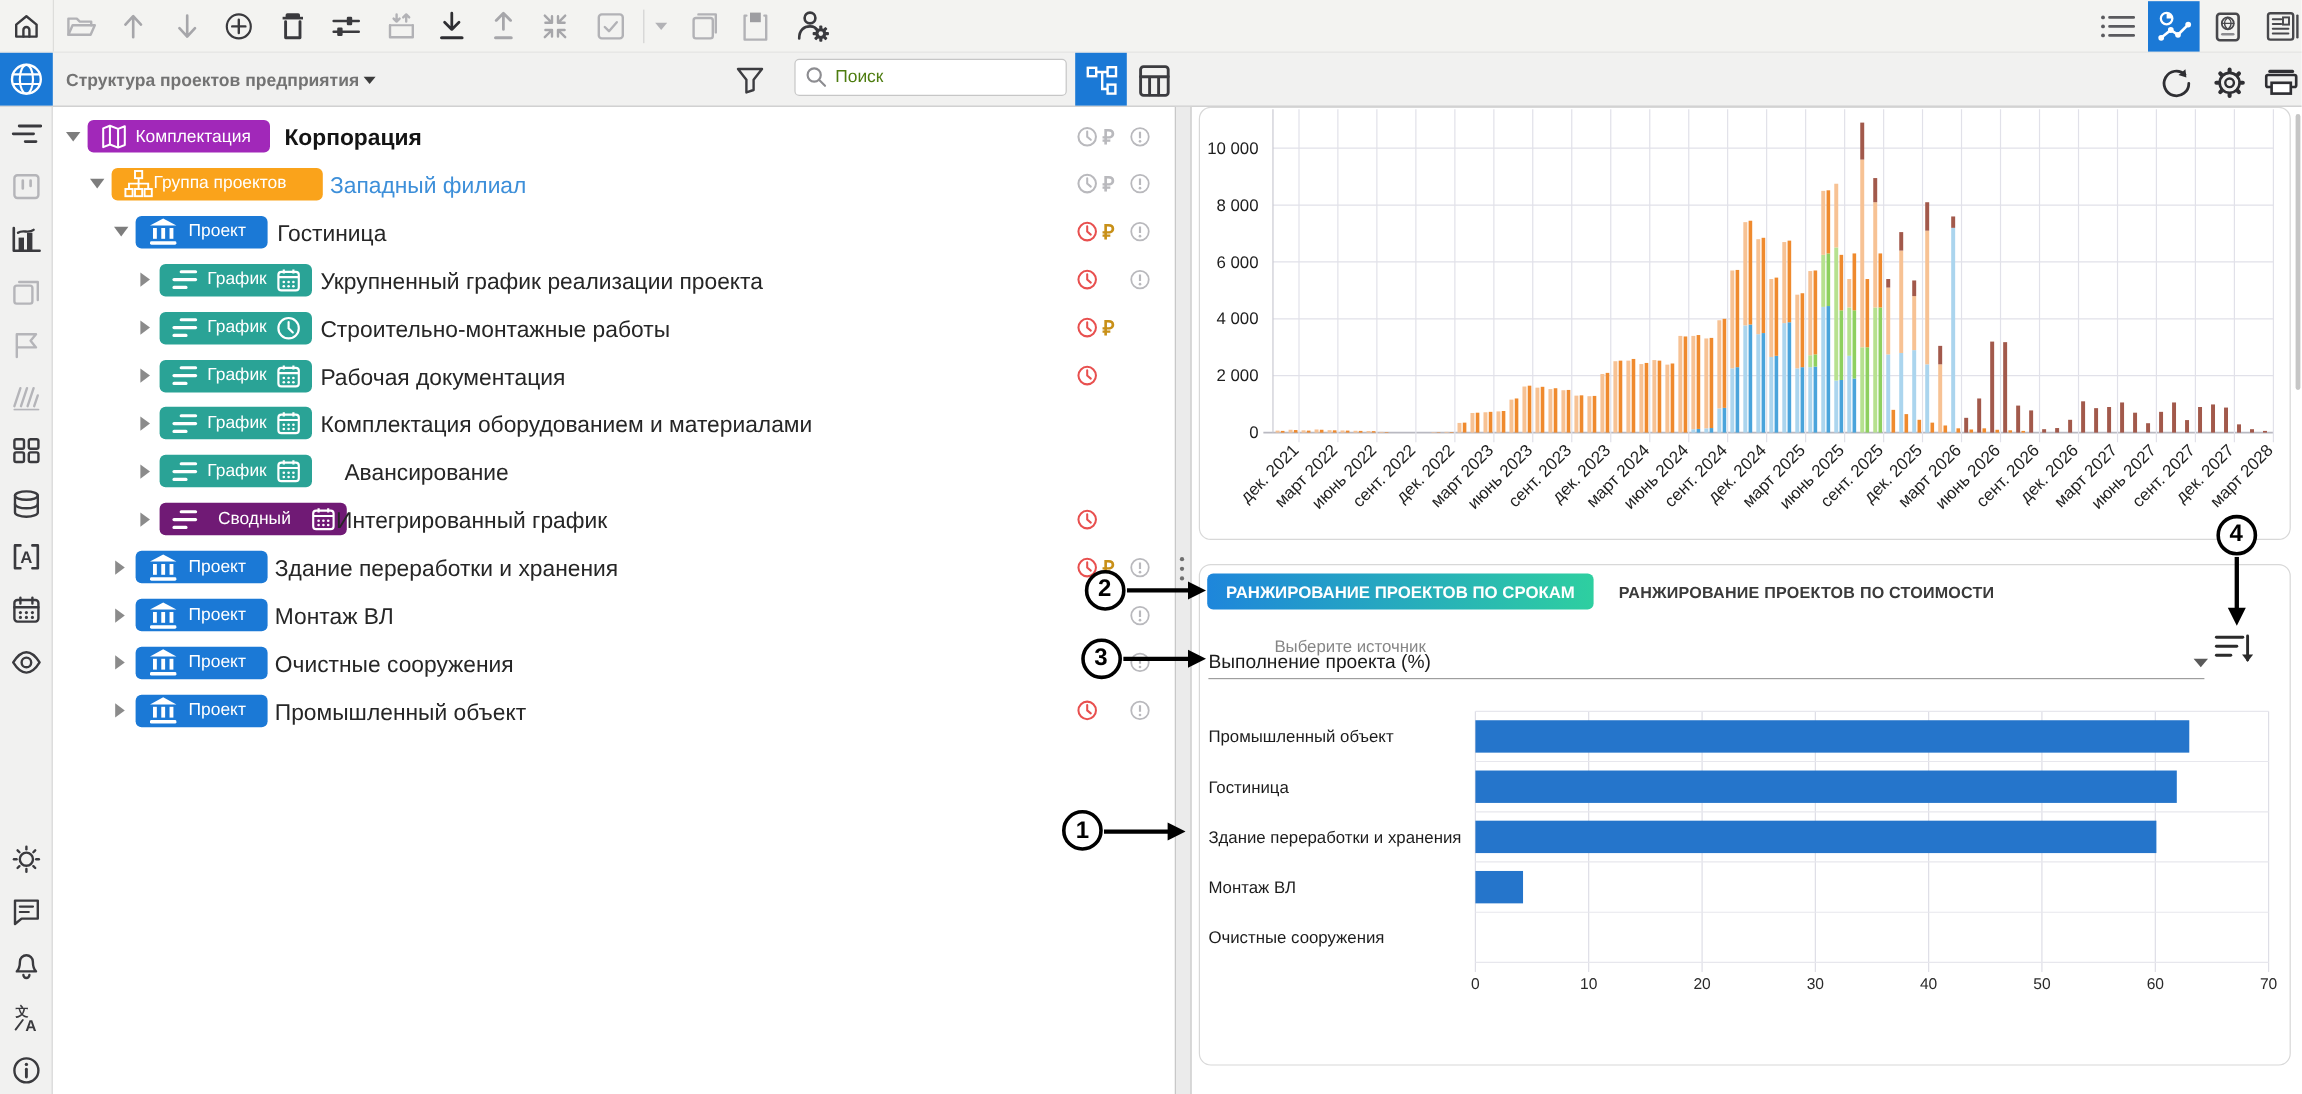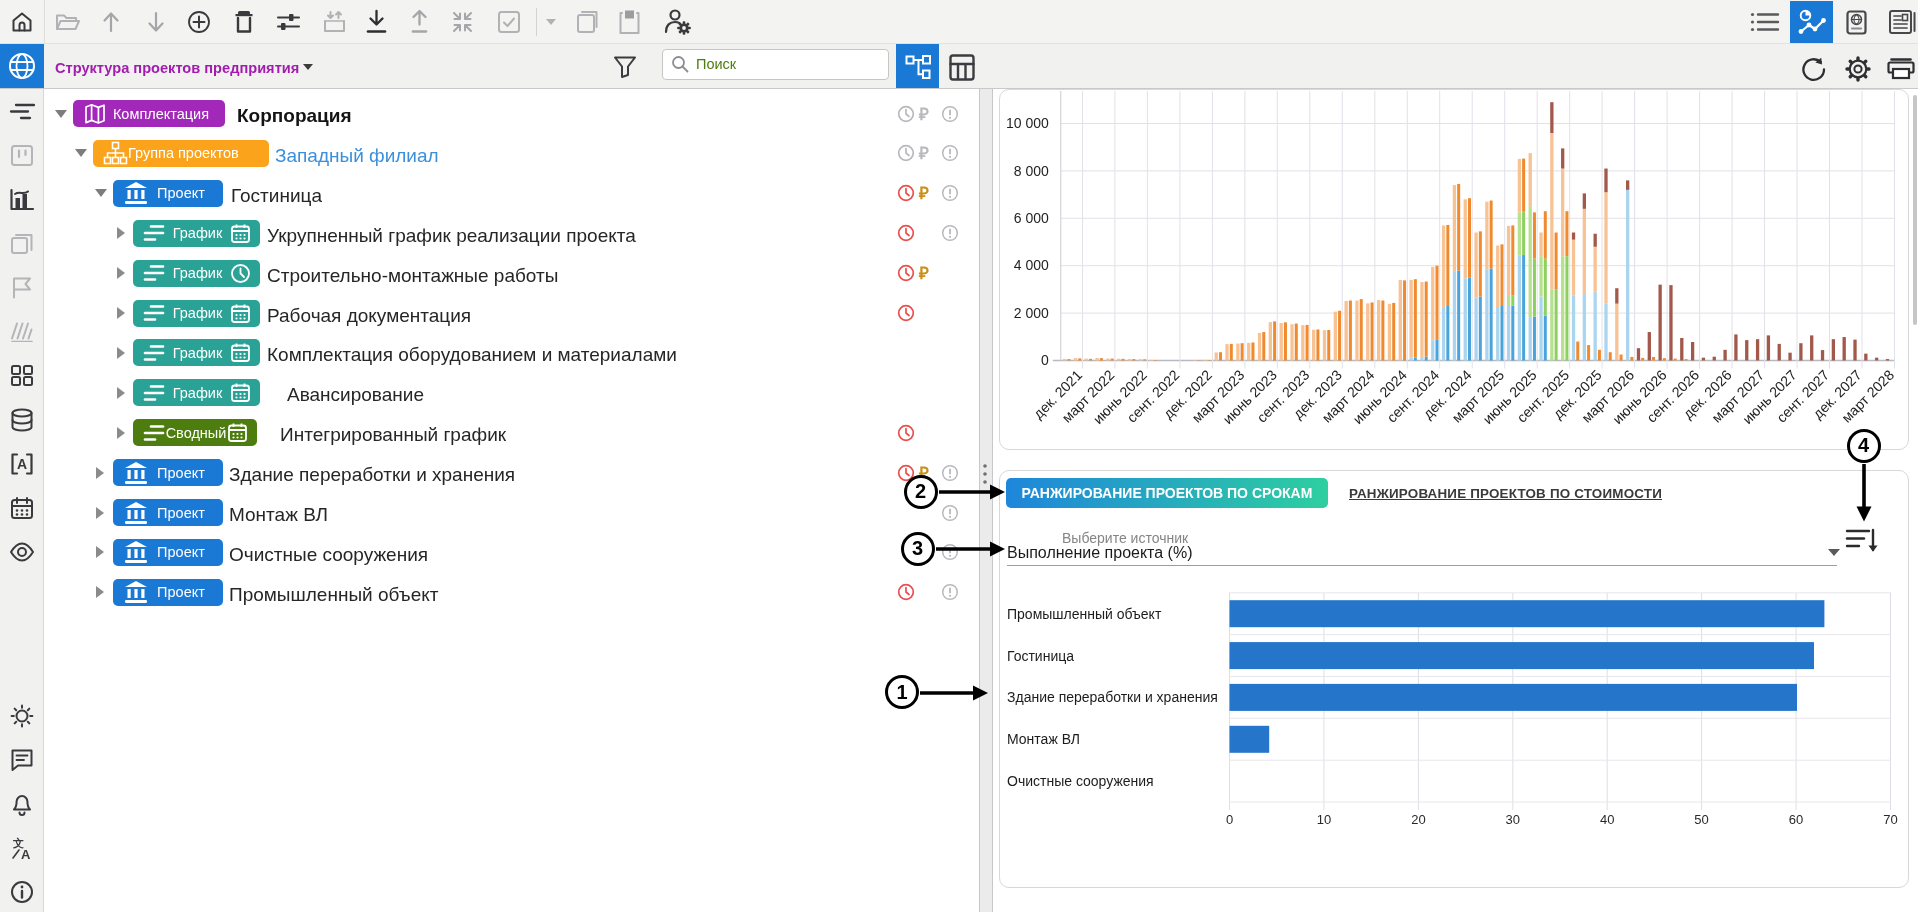--- a/index.html
+++ b/index.html
@@ -2,21 +2,21 @@
 <html><head><meta charset="utf-8">
 <style>
 html,body{margin:0;padding:0;width:1918px;height:912px;overflow:hidden;
  font-family:"Liberation Sans",sans-serif;background:#fff;}
 .abs{position:absolute;}
 #row1{left:0;top:0;width:1918px;height:43px;background:#f3f3f1;border-bottom:1px solid #e2e2e0;}
 #row2{left:0;top:44px;width:1918px;height:44px;background:#f1f1f0;border-bottom:1px solid #c9c9c9;}
 #sidebar{left:0;top:89px;width:43px;height:823px;background:#f1f1f0;border-right:1px solid #d7d7d7;}
 #bluesq{left:0;top:44px;width:44px;height:44px;background:#1b79d6;}
 #vsep1{left:44px;top:0;width:1px;height:43px;background:#dddddb;}
-.ttl{font-weight:bold;font-size:14.6px;color:#a21caf;}
+.ttl{font-weight:bold;font-size:14.6px;color:#737373;}
 #search{left:662px;top:49px;width:225px;height:29px;background:#fff;border:1px solid #c6c6c6;border-radius:4px;}
 #treebtn{left:896px;top:44px;width:43px;height:44px;background:#1b79d6;}
 #splitter{left:979px;top:89px;width:12px;height:823px;background:#ebebeb;border-left:1px solid #c8c8c8;border-right:1px solid #c8c8c8;}
 .badge{position:absolute;height:27px;border-radius:5px;display:flex;align-items:center;color:#fff;font-size:14.5px;}
 .lbl{position:absolute;font-size:19px;color:#262626;white-space:nowrap;}
 .panel{position:absolute;background:#fff;border:1px solid #d8d8d8;border-radius:10px;}
 .tri-d{width:0;height:0;border-left:6px solid transparent;border-right:6px solid transparent;border-top:8px solid #7d7d7d;position:absolute;}
 .tri-r{width:0;height:0;border-top:6px solid transparent;border-bottom:6px solid transparent;border-left:8px solid #8b8b8b;position:absolute;}
 .num{position:absolute;width:28px;height:28px;border-radius:50%;background:#fff;border:3.5px solid #000;
  font-size:20px;font-weight:bold;color:#000;display:flex;align-items:center;justify-content:center;z-index:50;}
@@ -499,21 +499,21 @@
           <circle cx="14.5" cy="12" r="1.1"></circle>
           <circle cx="6.5" cy="15.5" r="1.1"></circle>
           <circle cx="10.5" cy="15.5" r="1.1"></circle>
           <circle cx="14.5" cy="15.5" r="1.1"></circle>
         </g>
       </svg>
     </div>
   </div>
 <div class="lbl" style="left:267px;top:384.3px;margin-left:20px;">Авансирование</div>
 <div class="tri-r" style="left:117px;top:426.7px;"></div>
-<div class="badge" style="left:133px;top:419.2px;width:124px;background:#4d7c0f;">
+<div class="badge" style="left:133px;top:419.2px;width:156px;background:#701a75;">
     <div style="margin-left:10px;display:flex;align-items:center;">
       <svg width="22" height="20" viewBox="0 0 22 20">
         <g stroke="#fff" stroke-width="2.6" stroke-linecap="round">
           <line x1="8" y1="3.5" x2="20" y2="3.5"></line>
           <line x1="2" y1="10" x2="20" y2="10"></line>
           <line x1="2" y1="16.5" x2="12" y2="16.5"></line>
         </g>
       </svg>
     </div>
     <div style="flex:1;text-align:center;">Сводный</div>
@@ -876,21 +876,21 @@
     <rect x="811.06" y="246.38" width="3.3" height="25.12" fill="#a2594b"></rect>
     <rect x="821.89" y="261.07" width="3.3" height="10.43" fill="#a2594b"></rect>
     <rect x="832.72" y="250.17" width="3.3" height="21.33" fill="#a2594b"></rect>
     <rect x="843.54" y="248.04" width="3.3" height="23.46" fill="#a2594b"></rect>
     <rect x="854.37" y="250.64" width="3.3" height="20.86" fill="#a2594b"></rect>
     <rect x="865.20" y="264.63" width="3.3" height="6.87" fill="#a2594b"></rect>
     <rect x="876.02" y="268.66" width="3.3" height="2.84" fill="#a2594b"></rect>
     <rect x="886.85" y="270.08" width="3.3" height="1.42" fill="#a2594b"></rect>
   </svg>
 <div class="abs" style="left:1006px;top:478px;width:322px;height:30px;border-radius:5px;background:linear-gradient(90deg,#1e86db,#2ecfa0);color:#fff;font-size:14px;font-weight:bold;display:flex;align-items:center;justify-content:center;">РАНЖИРОВАНИЕ ПРОЕКТОВ ПО СРОКАМ</div>
-<div class="abs" style="left:1349px;top:486px;font-size:13.4px;font-weight:bold;color:#3a3a3a;letter-spacing:.2px;text-decoration:underline;">РАНЖИРОВАНИЕ ПРОЕКТОВ ПО СТОИМОСТИ</div>
+<div class="abs" style="left:1349px;top:486px;font-size:13.4px;font-weight:bold;color:#3a3a3a;letter-spacing:.2px;">РАНЖИРОВАНИЕ ПРОЕКТОВ ПО СТОИМОСТИ</div>
 <div class="abs" style="left:1062px;top:530px;font-size:14px;color:#858585;">Выберите источник</div>
 <div class="abs" style="left:1007px;top:544px;font-size:16px;color:#1b1b1b;">Выполнение проекта (%)</div>
 <div class="abs" style="left:1828px;top:549px;width:0;height:0;border-left:6px solid transparent;border-right:6px solid transparent;border-top:7px solid #5a5a5a;"></div>
 <div class="abs" style="left:1007px;top:565px;width:830px;height:1px;background:#9e9e9e;"></div>
 <svg class="abs" style="left:1845px;top:526px;" width="36" height="30" viewBox="0 0 36 30">
     <g stroke="#2b2b2b" stroke-width="2.4" stroke-linecap="round">
       <line x1="2" y1="5" x2="24" y2="5"></line>
       <line x1="2" y1="12.5" x2="19" y2="12.5"></line>
       <line x1="2" y1="20" x2="14" y2="20"></line>
       <line x1="28" y1="4" x2="28" y2="24"></line>

